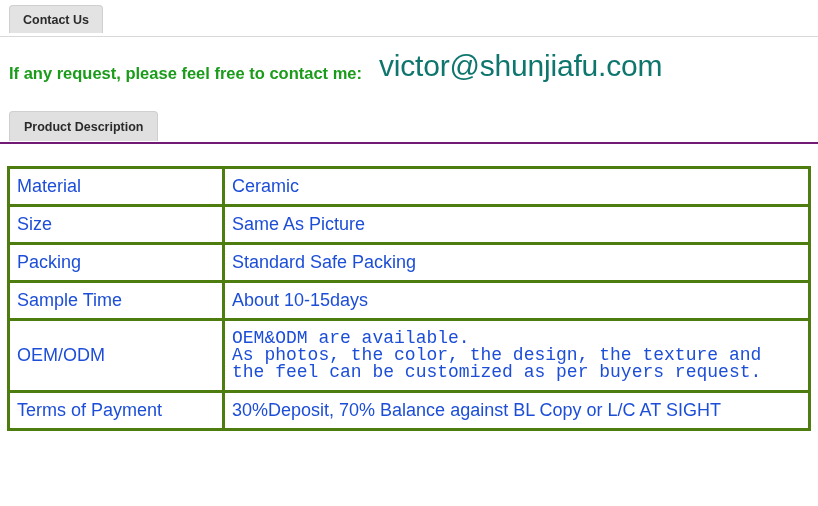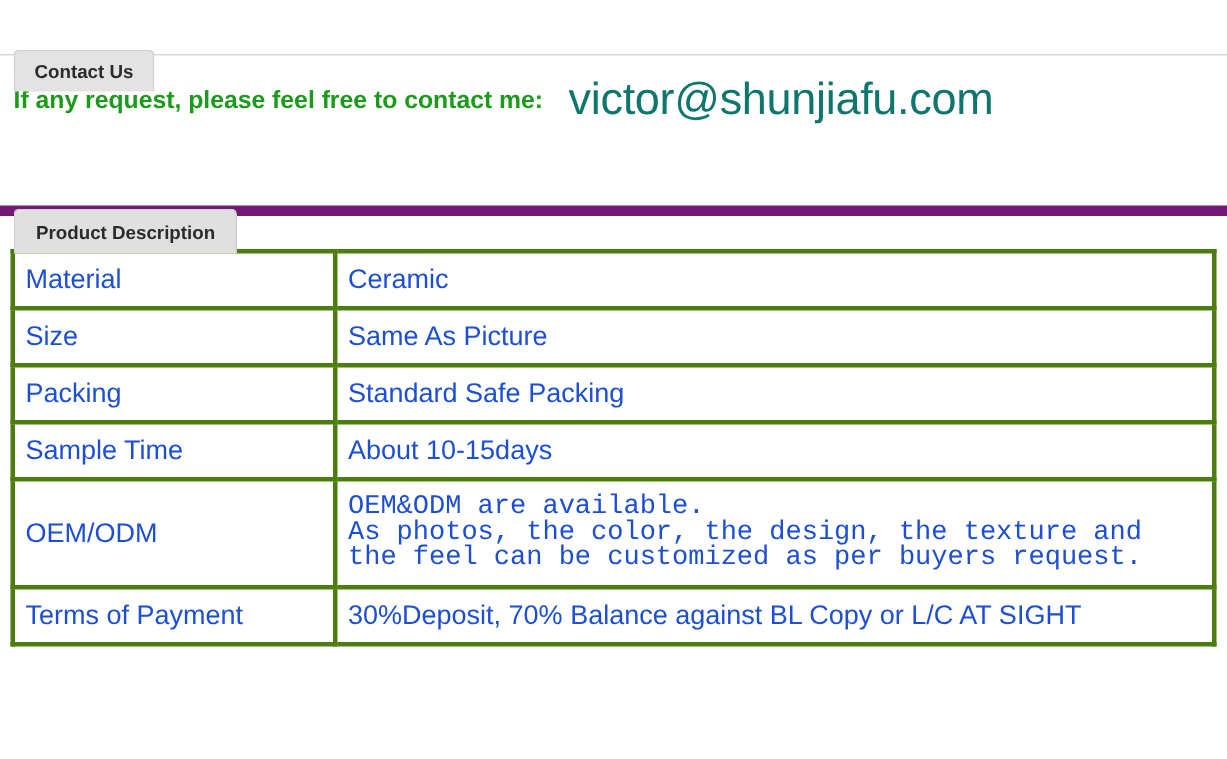--- a/index.html
+++ b/index.html
@@ -31,36 +31,35 @@
     background: #e3e3e3;
     border: 1px solid #cfcfcf;
     border-bottom: none;
     border-top-left-radius: 4px;
     border-top-right-radius: 4px;
     padding: 8px 14px 7px 14px;
     font-size: 12.5px;
     font-weight: bold;
     color: #2b2b2b;
     line-height: 14px;
-    margin-top: 28px;
   }
   .tab-strip-contact {
     margin-top: 5px;
     padding-left: 9px;
     height: 32px;
     box-sizing: border-box;
   }
   .tab-strip-contact .tab {
     padding: 7px 13px 6px 13px;
   }
 
   
   .contact-row {
     display: flex;
-    align-items: center;
+    align-items: flex-end;
     padding: 14px 0 10px 9px;
     height: 56px;
     box-sizing: border-box;
   }
   .contact-text {
     color: #1a9c1a;
     font-weight: bold;
     font-size: 16.5px;
     white-space: nowrap;
   }
@@ -71,21 +70,21 @@
     white-space: nowrap;
     letter-spacing: -0.2px;
   }
 
   
   .tab-strip-product {
     margin-top: 18px;
     padding-left: 9px;
     height: 33px;
     box-sizing: border-box;
-    border-bottom: 7px solid #701a75;
+    border-bottom: 2px solid #701a75;
   }
   .tab-strip-product .tab {
     background: #e0e0e0;
     padding: 8px 14px 7px 14px;
   }
 
   
   .table-wrap {
     padding: 22px 7px 0 7px;
   }

